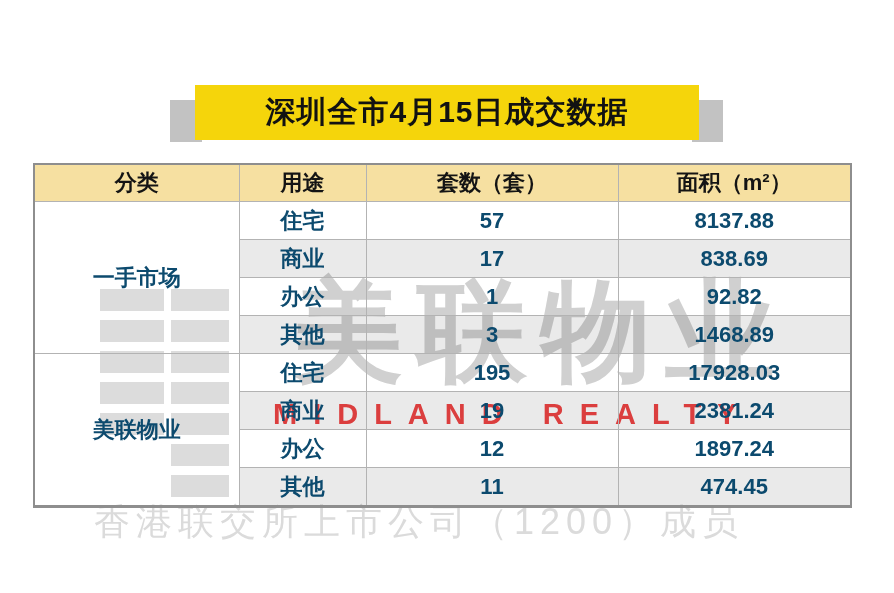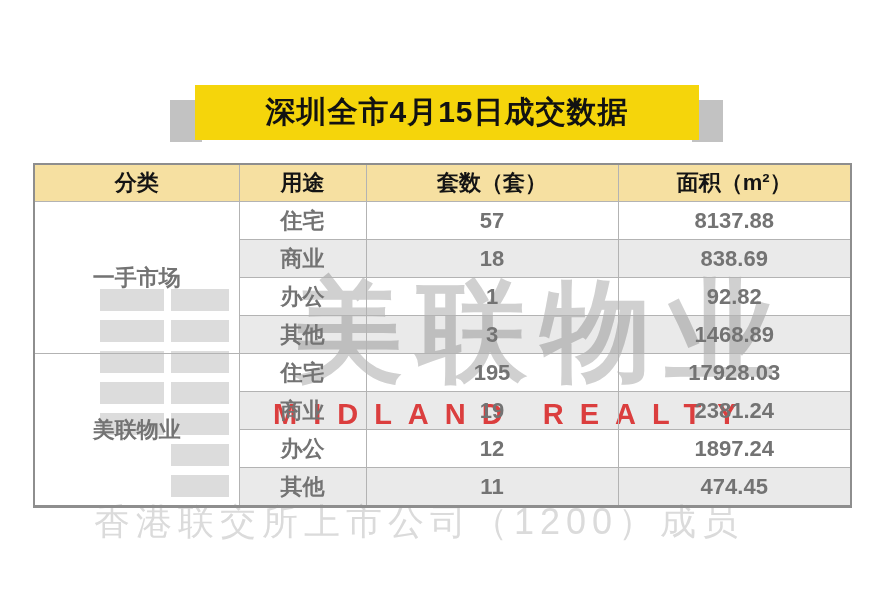--- a/index.html
+++ b/index.html
@@ -64,21 +64,21 @@
     padding: 0;
     overflow: hidden;
   }
   table.data th {
     height: 36px;
     background: #f6e0a1;
     font-size: 22px; font-weight: 700; color: #141414;
   }
   table.data td {
     height: 37px;
-    font-size: 22px; font-weight: 700; color: #737373;
+    font-size: 22px; font-weight: 700; color: #0c4a6e;
     background: transparent;
   }
   tr.alt td { background: rgba(0, 0, 0, 0.082); }
   td.cat { background: transparent; }
 </style>
 </head>
 <body>
 
 <div class="screen">
 
@@ -128,21 +128,21 @@
       </thead>
       <tbody>
         <tr>
           <td class="cat" rowspan="4">一手市场</td>
           <td>住宅</td>
           <td>57</td>
           <td>8137.88</td>
         </tr>
         <tr class="alt">
           <td>商业</td>
-          <td>18</td>
+          <td>17</td>
           <td>838.69</td>
         </tr>
         <tr>
           <td>办公</td>
           <td>1</td>
           <td>92.82</td>
         </tr>
         <tr class="alt">
           <td>其他</td>
           <td>3</td>

